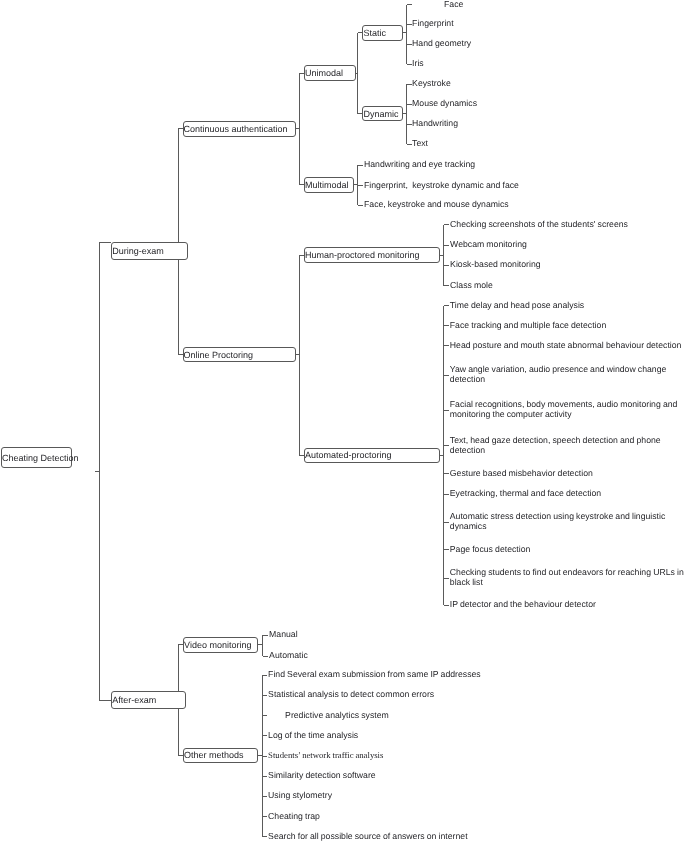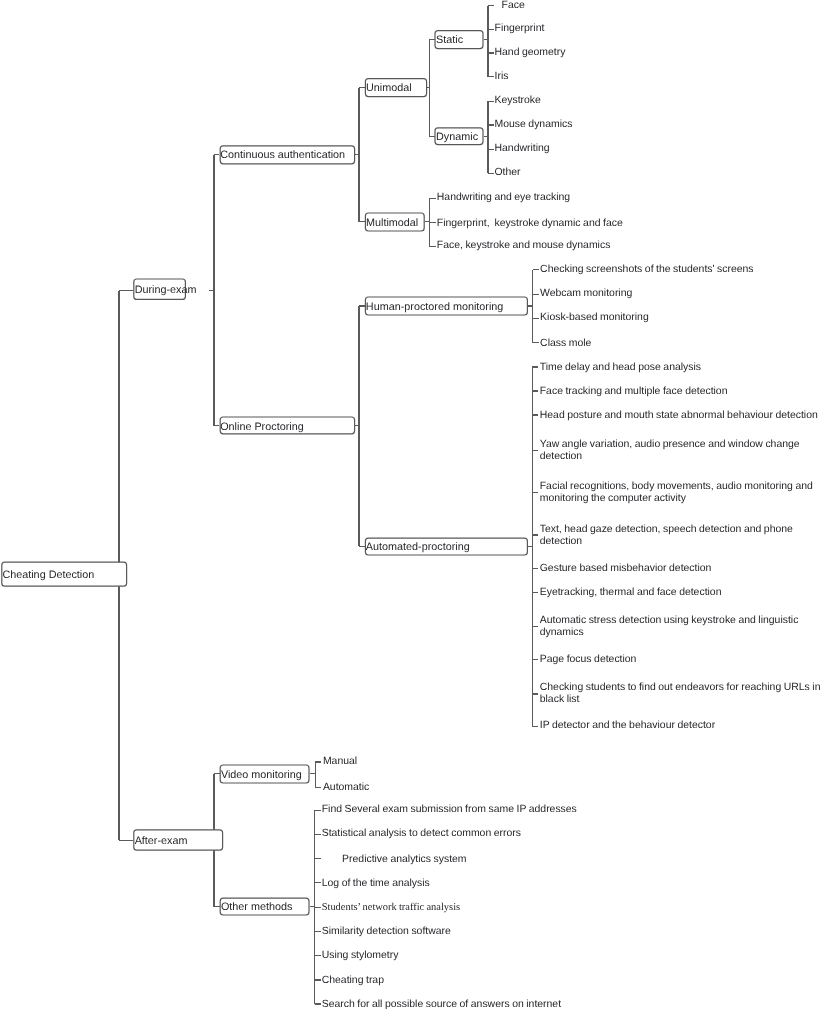--- a/index.html
+++ b/index.html
@@ -91,24 +91,24 @@
     <line x1="262.2" y1="675.3" x2="267.4" y2="675.3"></line>
     <line x1="262.2" y1="695.3" x2="267.4" y2="695.3"></line>
     <line x1="262.2" y1="715.7" x2="267.4" y2="715.7"></line>
     <line x1="262.2" y1="735.7" x2="267.4" y2="735.7"></line>
     <line x1="262.2" y1="756.1" x2="267.4" y2="756.1"></line>
     <line x1="262.2" y1="776.2" x2="267.4" y2="776.2"></line>
     <line x1="262.2" y1="796.2" x2="267.4" y2="796.2"></line>
     <line x1="262.2" y1="816.6" x2="267.4" y2="816.6"></line>
     <line x1="262.2" y1="836.6" x2="267.4" y2="836.6"></line>
   </svg>
-  <div class="node" style="left:1.0px;top:468px;width:105px;height:21.20px">
+  <div class="node" style="left:1.0px;top:447px;width:71px;height:21.20px">
       <span>Cheating Detection</span>
     </div>
-  <div class="node" style="left:111.2px;top:232px;width:44px;height:18.00px">
+  <div class="node" style="left:111.2px;top:242px;width:77px;height:18.00px">
       <span>During-exam</span>
     </div>
   <div class="node" style="left:111.2px;top:691.30px;width:75px;height:17.80px">
       <span>After-exam</span>
     </div>
   <div class="node" style="left:182.5px;top:121.00px;width:113.2px;height:15.60px">
       <span>Continuous authentication</span>
     </div>
   <div class="node" style="left:182.5px;top:347.00px;width:113.2px;height:15px">
       <span>Online Proctoring</span>
@@ -131,30 +131,30 @@
   <div class="node" style="left:303.9px;top:447.60px;width:136.4px;height:15.60px">
       <span>Automated-proctoring</span>
     </div>
   <div class="node" style="left:362.4px;top:25.00px;width:40.6px;height:15.60px">
       <span>Static</span>
     </div>
   <div class="node" style="left:362.4px;top:105.80px;width:40.6px;height:15.60px">
       <span>Dynamic</span>
     </div>
   <div class="leafgroup">
-    <div class="leaf" style="left:397px;top:4.6px;padding-left:21px;">Face</div>
+    <div class="leaf" style="left:423px;top:4.6px;padding-left:21px;">Face</div>
     <div class="leaf" style="left:412.1px;top:24.4px;">Fingerprint</div>
     <div class="leaf" style="left:412.1px;top:44.2px;">Hand geometry</div>
     <div class="leaf" style="left:412.1px;top:64.0px;">Iris</div>
   </div>
   <div class="leafgroup">
     <div class="leaf" style="left:412.1px;top:84.4px;">Keystroke</div>
     <div class="leaf" style="left:412.1px;top:104.2px;">Mouse dynamics</div>
     <div class="leaf" style="left:412.1px;top:124.4px;">Handwriting</div>
-    <div class="leaf" style="left:412.1px;top:144.4px;">Other</div>
+    <div class="leaf" style="left:412.1px;top:144.4px;">Text</div>
   </div>
   <div class="leafgroup">
     <div class="leaf" style="left:364.0px;top:165.3px;">Handwriting and eye tracking</div>
     <div class="leaf" style="left:364.0px;top:185.6px;">Fingerprint,  keystroke dynamic and face</div>
     <div class="leaf" style="left:364.0px;top:205.3px;">Face, keystroke and mouse dynamics</div>
   </div>
   <div class="leafgroup">
     <div class="leaf" style="left:450.1px;top:224.6px;">Checking screenshots of the students' screens</div>
     <div class="leaf" style="left:450.1px;top:245.3px;">Webcam monitoring</div>
     <div class="leaf" style="left:450.1px;top:265.4px;">Kiosk-based monitoring</div>

